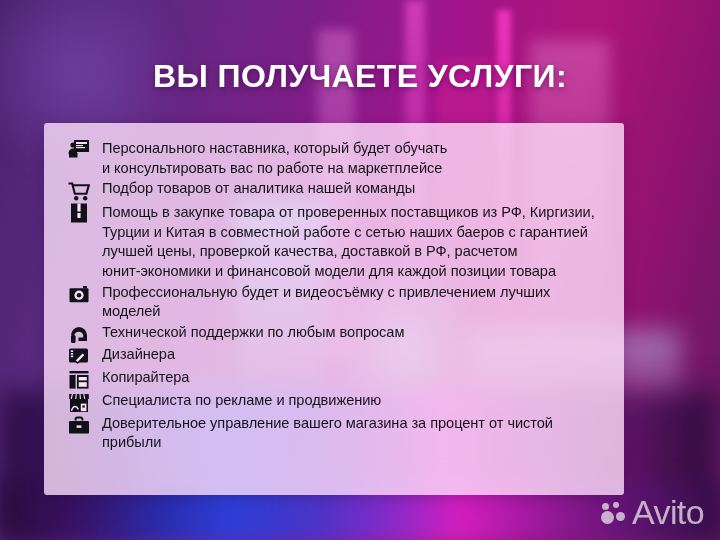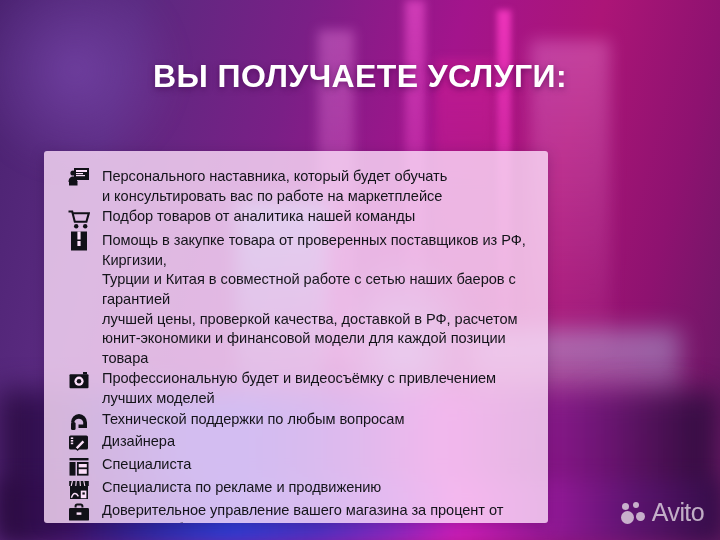--- a/index.html
+++ b/index.html
@@ -141,28 +141,27 @@
     text-shadow: 0 2px 6px rgba(60,0,70,0.55);
     z-index: 5;
     white-space: nowrap;
   }
 
   
   .card {
     position: absolute;
     left: 44px;
     top: 123px;
-    width: 504px;
+    width: 580px;
     height: 372px;
     background: rgba(252,223,250,0.80);
     border-radius: 3px;
     box-shadow: 0 3px 14px rgba(40,0,60,0.25);
     z-index: 4;
     overflow: hidden;
-    margin-top: 28px;
   }
   .card-inner {
     position: absolute;
     inset: 0;
     padding: 14px 12px 10px 12px;
     box-sizing: border-box;
   }
 
   
   .row {
@@ -208,21 +207,21 @@
     border-radius: 50%;
     background: #e6dce6;
     display: block;
   }
   .avito-mark .d1 { width: 13px; height: 13px; left: 0px;  top: 10px; }
   .avito-mark .d2 { width: 7px;  height: 7px;  left: 1px;  top: 2px; }
   .avito-mark .d3 { width: 6px;  height: 6px;  left: 12px; top: 1px; }
   .avito-mark .d4 { width: 9px;  height: 9px;  left: 15px; top: 11px; }
   .avito-word {
     color: #e6dce6;
-    font-size: 25px;
+    font-size: 34px;
     line-height: 27px;
     font-weight: 500;
     letter-spacing: -0.6px;
   }
 </style>
 </head>
 <body>
 
 <div id="stage">
 
@@ -339,21 +338,21 @@
         <div class="icon-cell">
           <svg class="ico" width="22" height="20" viewBox="0 0 22 20">
             <rect x="1.5" y="1" width="19" height="2.4" fill="#111118"></rect>
             <rect x="1.5" y="5" width="6" height="13.6" fill="#111118"></rect>
             <rect x="9" y="5" width="11.5" height="13.6" fill="#111118"></rect>
             <rect x="10.7" y="7" width="8.1" height="3.4" fill="#fcdffa"></rect>
             <rect x="10.7" y="12.2" width="8.1" height="4.6" fill="#fcdffa"></rect>
           </svg>
         </div>
         <div class="txt">
-          <div>Специалиста</div>
+          <div>Копирайтера</div>
         </div>
       </div>
 
       <div class="row compact">
         <div class="icon-cell">
           <svg class="ico" width="22" height="20" viewBox="0 0 22 20">
             <path d="M1.2 1 H20.8 L20.8 6 L1.2 6 Z" fill="#111118"></path>
             <path d="M4.4 1 L3.2 6 M8.2 1 L7.8 6 M12 1 L12.4 6 M15.8 1 L16.8 6" stroke="#fcdffa" stroke-width="1.1"></path>
             <rect x="2" y="6" width="18" height="13" fill="#111118"></rect>
             <path d="M3.4 17.8 C5.4 12 8.4 12.6 10.4 16.4" fill="none" stroke="#fcdffa" stroke-width="1.4"></path>

